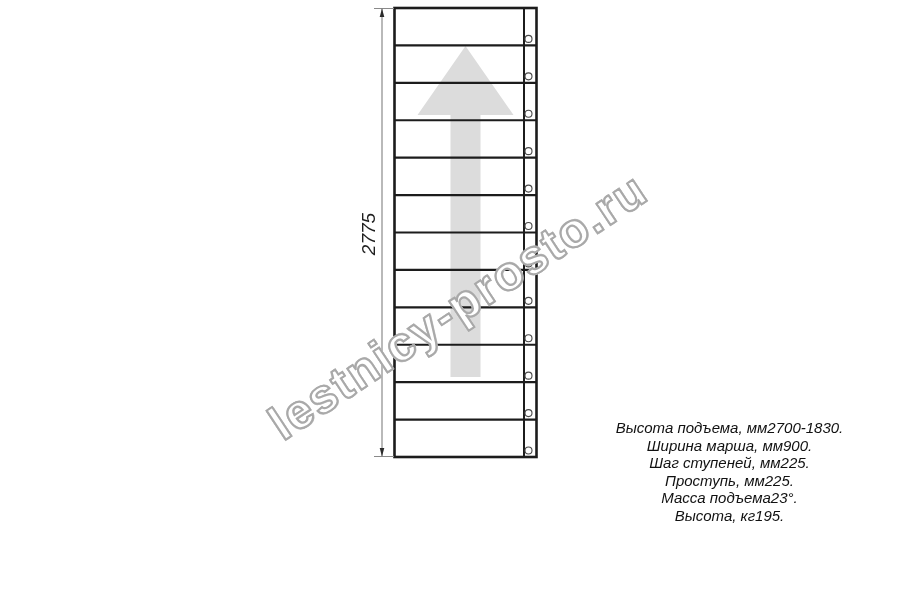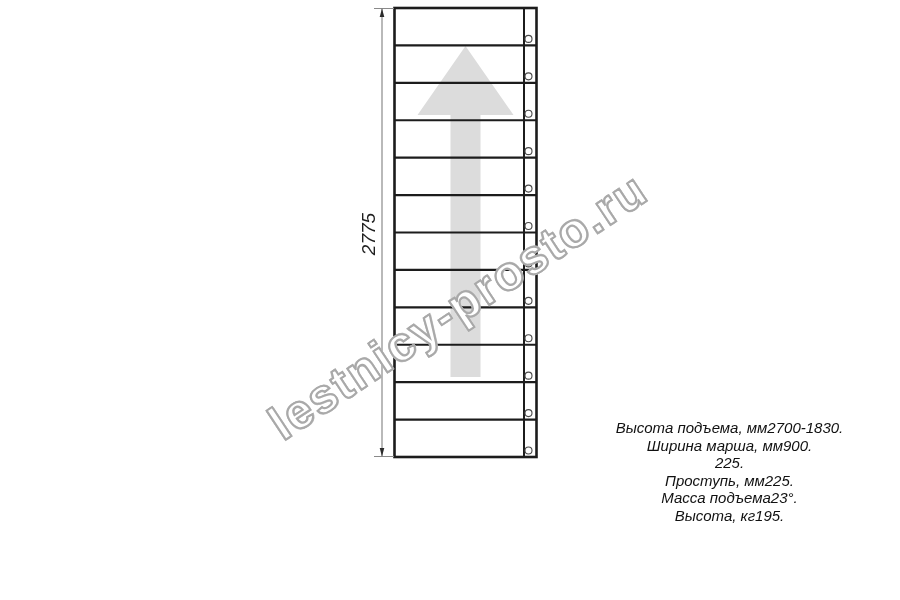--- a/index.html
+++ b/index.html
@@ -126,20 +126,21 @@
   <div class="specs" id="spec-table">
       <div class="spec-row">
         <span>Высота подъема, мм</span>
         <span class="value">2700-1830.</span>
       </div>
       <div class="spec-row">
         <span>Ширина марша, мм</span>
         <span class="value">900.</span>
       </div>
       <div class="spec-row">
+        <span>Шаг ступеней, мм</span>
         <span class="value">225.</span>
       </div>
       <div class="spec-row">
         <span>Проступь, мм</span>
         <span class="value">225.</span>
       </div>
       <div class="spec-row">
         <span>Масса подъема</span>
         <span class="value">23°.</span>
       </div>

